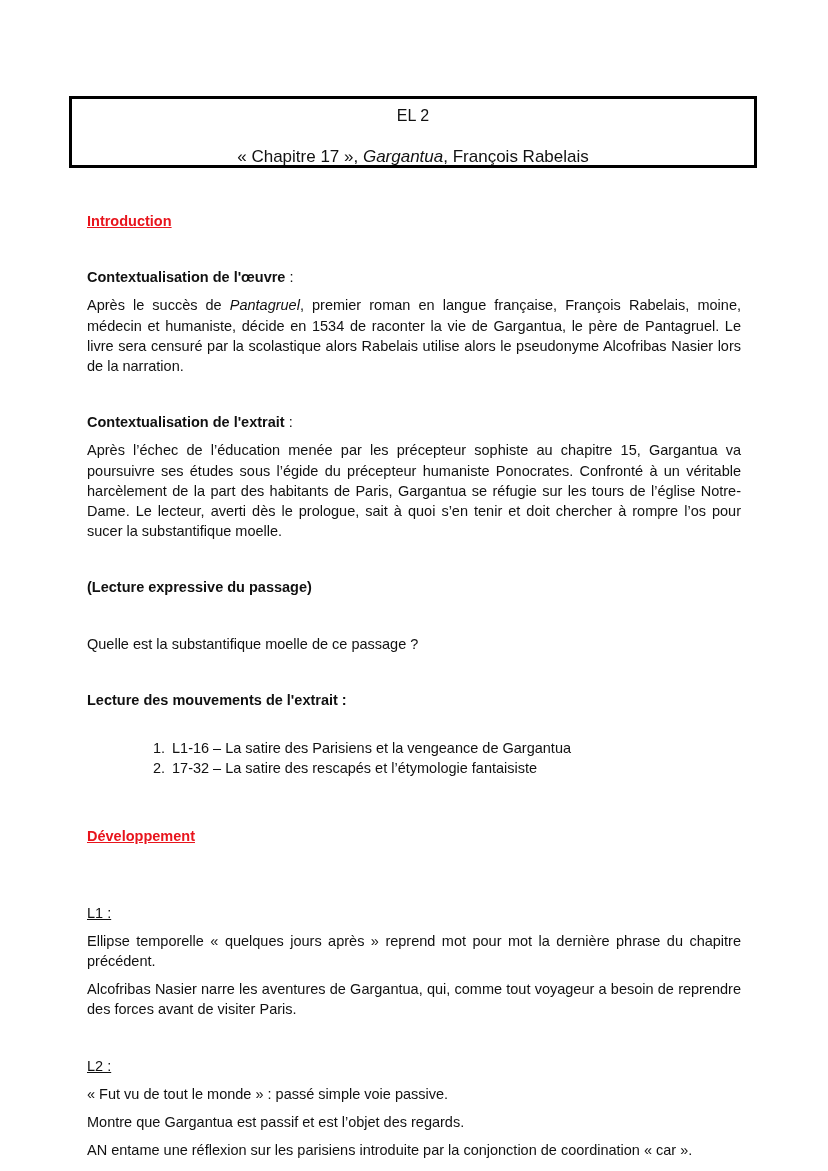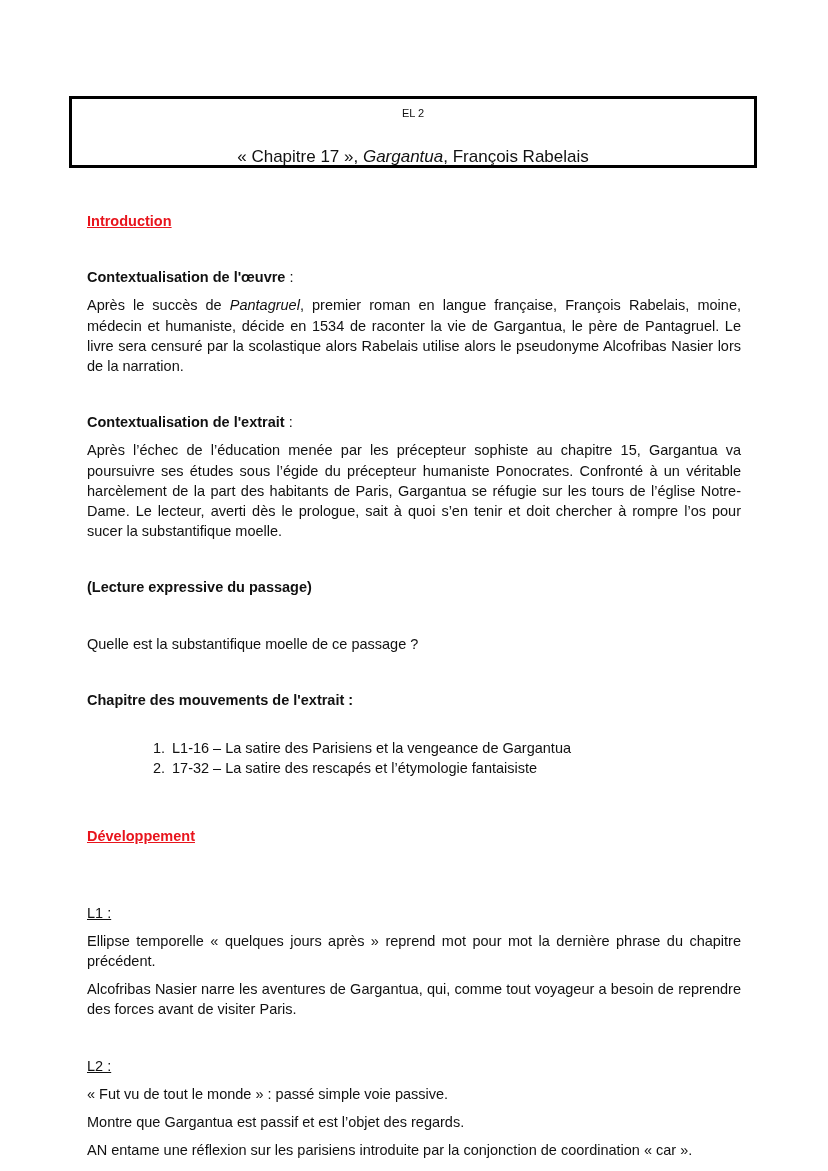--- a/index.html
+++ b/index.html
@@ -4,21 +4,21 @@
   <style>
     html, body { margin: 0; padding: 0; background: #ffffff; }
     body {
       width: 828px; height: 1171px; position: relative; overflow: hidden;
       font-family: "Liberation Sans", sans-serif; color: #111; font-size: 14.5px;
     }
     .title-box {
       position: absolute; left: 69px; top: 96px; width: 688px; height: 72px;
       border: 3px solid #000; box-sizing: border-box; text-align: center;
     }
-    .title-box .l1 { position: absolute; top: 8px; left: 0; right: 0; font-size: 11px; }
+    .title-box .l1 { position: absolute; top: 8px; left: 0; right: 0; font-size: 16px; }
     .title-box .l2 { position: absolute; top: 48px; left: 0; right: 0; font-size: 17px; }
     .content { position: absolute; left: 79px; top: 203px; width: 670px; line-height: 20.2px; }
     .red-h { color: #e8141c; font-weight: bold; text-decoration: underline; font-size: 14.5px; }
     .bold { font-weight: bold; }
     .just { text-align: justify; }
     .gap { height: 20px; }
     .ol { margin: 0; padding-left: 0; list-style: none; }
     .ol li { padding-left: 74px; position: relative; }
     .ol li .num { position: absolute; left: 74px; }
     .ol li .txt { padding-left: 19px; display: inline-block; }
@@ -45,21 +45,21 @@
   <p><span class="bold">Contextualisation de l'extrait</span><span> :</span></p>
   <p class="just">Après l’échec de l’éducation menée par les précepteur sophiste au chapitre 15, Gargantua va poursuivre ses études sous l’égide du précepteur humaniste Ponocrates. Confronté à un véritable harcèlement de la part des habitants de Paris, Gargantua se réfugie sur les tours de l’église Notre-Dame. Le lecteur, averti dès le prologue, sait à quoi s’en tenir et doit chercher à rompre l’os pour sucer la substantifique moelle.</p>
   <div class="gap"></div>
 
   <p class="bold">(Lecture expressive du passage)</p>
   <div class="gap"></div>
 
   <p>Quelle est la substantifique moelle de ce passage ?</p>
   <div class="gap"></div>
 
-  <p class="bold">Chapitre des mouvements de l'extrait :</p>
+  <p class="bold">Lecture des mouvements de l'extrait :</p>
   <div class="gap"></div>
   <ul class="ol">
     <li><span class="num">1.</span><span class="txt">L1-16 – La satire des Parisiens et la vengeance de Gargantua</span></li>
     <li><span class="num">2.</span><span class="txt">17-32 – La satire des rescapés et l’étymologie fantaisiste</span></li>
   </ul>
   <div class="gap"></div>
   <div class="gap"></div>
 
   <p class="red-h">Développement</p>
   <div class="gap"></div>

